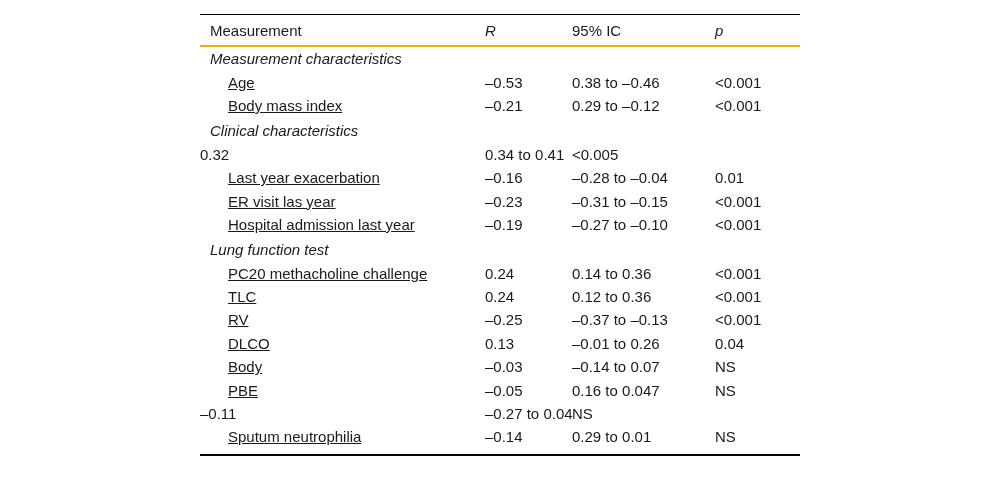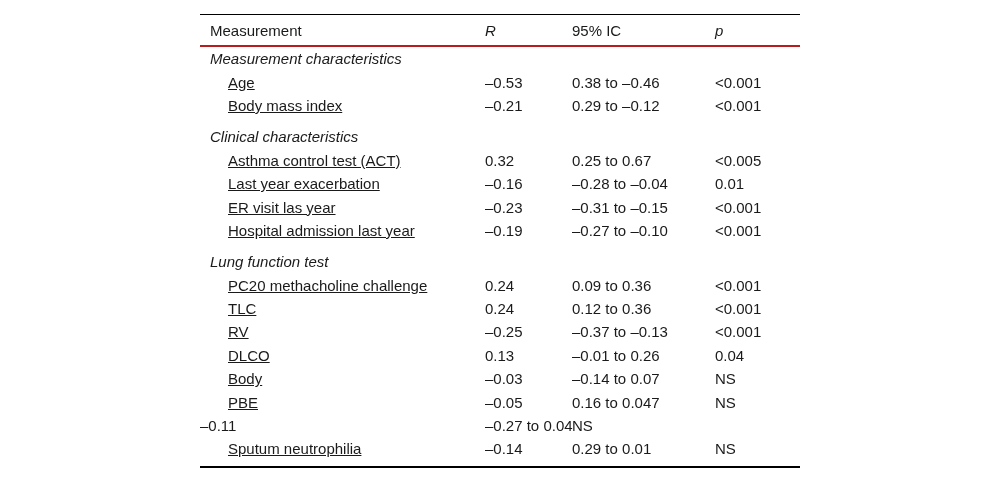--- a/index.html
+++ b/index.html
@@ -24,27 +24,27 @@
   }
   .row {
     display: grid;
     grid-template-columns: 285px 87px 143px 85px;
     align-items: center;
     height: 23.4px;
     white-space: nowrap;
   }
   .row.header {
     height: 30px;
-    border-bottom: 2px solid #b91c1c;
+    border-bottom: 2px solid #eab308;
   }
   .cell { overflow: visible; }
   .cell.c1 { padding-left: 10px; }
   .cell.c1.item { padding-left: 28px; text-decoration: underline; }
   .row.section-row .cell.c1 { padding-left: 10px; font-style: italic; }
-  .row.section-gap { margin-top: 8px; }
+  .row.section-gap { margin-top: 2px; }
   .italic { font-style: italic; }
 </style>
 </head>
 <body>
 
 <div class="paper-table">
 
   <div class="row header">
     <div class="cell c1">Measurement</div>
     <div class="cell italic">R</div>
@@ -65,23 +65,22 @@
     <div class="cell c1 item">Body mass index</div>
     <div class="cell">–0.21</div>
     <div class="cell">0.29 to –0.12</div>
     <div class="cell">&lt;0.001</div>
   </div>
 
   <div class="row section-row section-gap">
     <div class="cell c1">Clinical characteristics</div>
   </div>
   <div class="row">
-    <div class="cell c1 item">Asthma control test (ACT)</div>
     <div class="cell">0.32</div>
-    <div class="cell">0.25 to 0.67</div>
+    <div class="cell">0.34 to 0.41</div>
     <div class="cell">&lt;0.005</div>
   </div>
   <div class="row">
     <div class="cell c1 item">Last year exacerbation</div>
     <div class="cell">–0.16</div>
     <div class="cell">–0.28 to –0.04</div>
     <div class="cell">0.01</div>
   </div>
   <div class="row">
     <div class="cell c1 item">ER visit las year</div>
@@ -95,21 +94,21 @@
     <div class="cell">–0.27 to –0.10</div>
     <div class="cell">&lt;0.001</div>
   </div>
 
   <div class="row section-row section-gap">
     <div class="cell c1">Lung function test</div>
   </div>
   <div class="row">
     <div class="cell c1 item">PC20 methacholine challenge</div>
     <div class="cell">0.24</div>
-    <div class="cell">0.09 to 0.36</div>
+    <div class="cell">0.14 to 0.36</div>
     <div class="cell">&lt;0.001</div>
   </div>
   <div class="row">
     <div class="cell c1 item">TLC</div>
     <div class="cell">0.24</div>
     <div class="cell">0.12 to 0.36</div>
     <div class="cell">&lt;0.001</div>
   </div>
   <div class="row">
     <div class="cell c1 item">RV</div>

